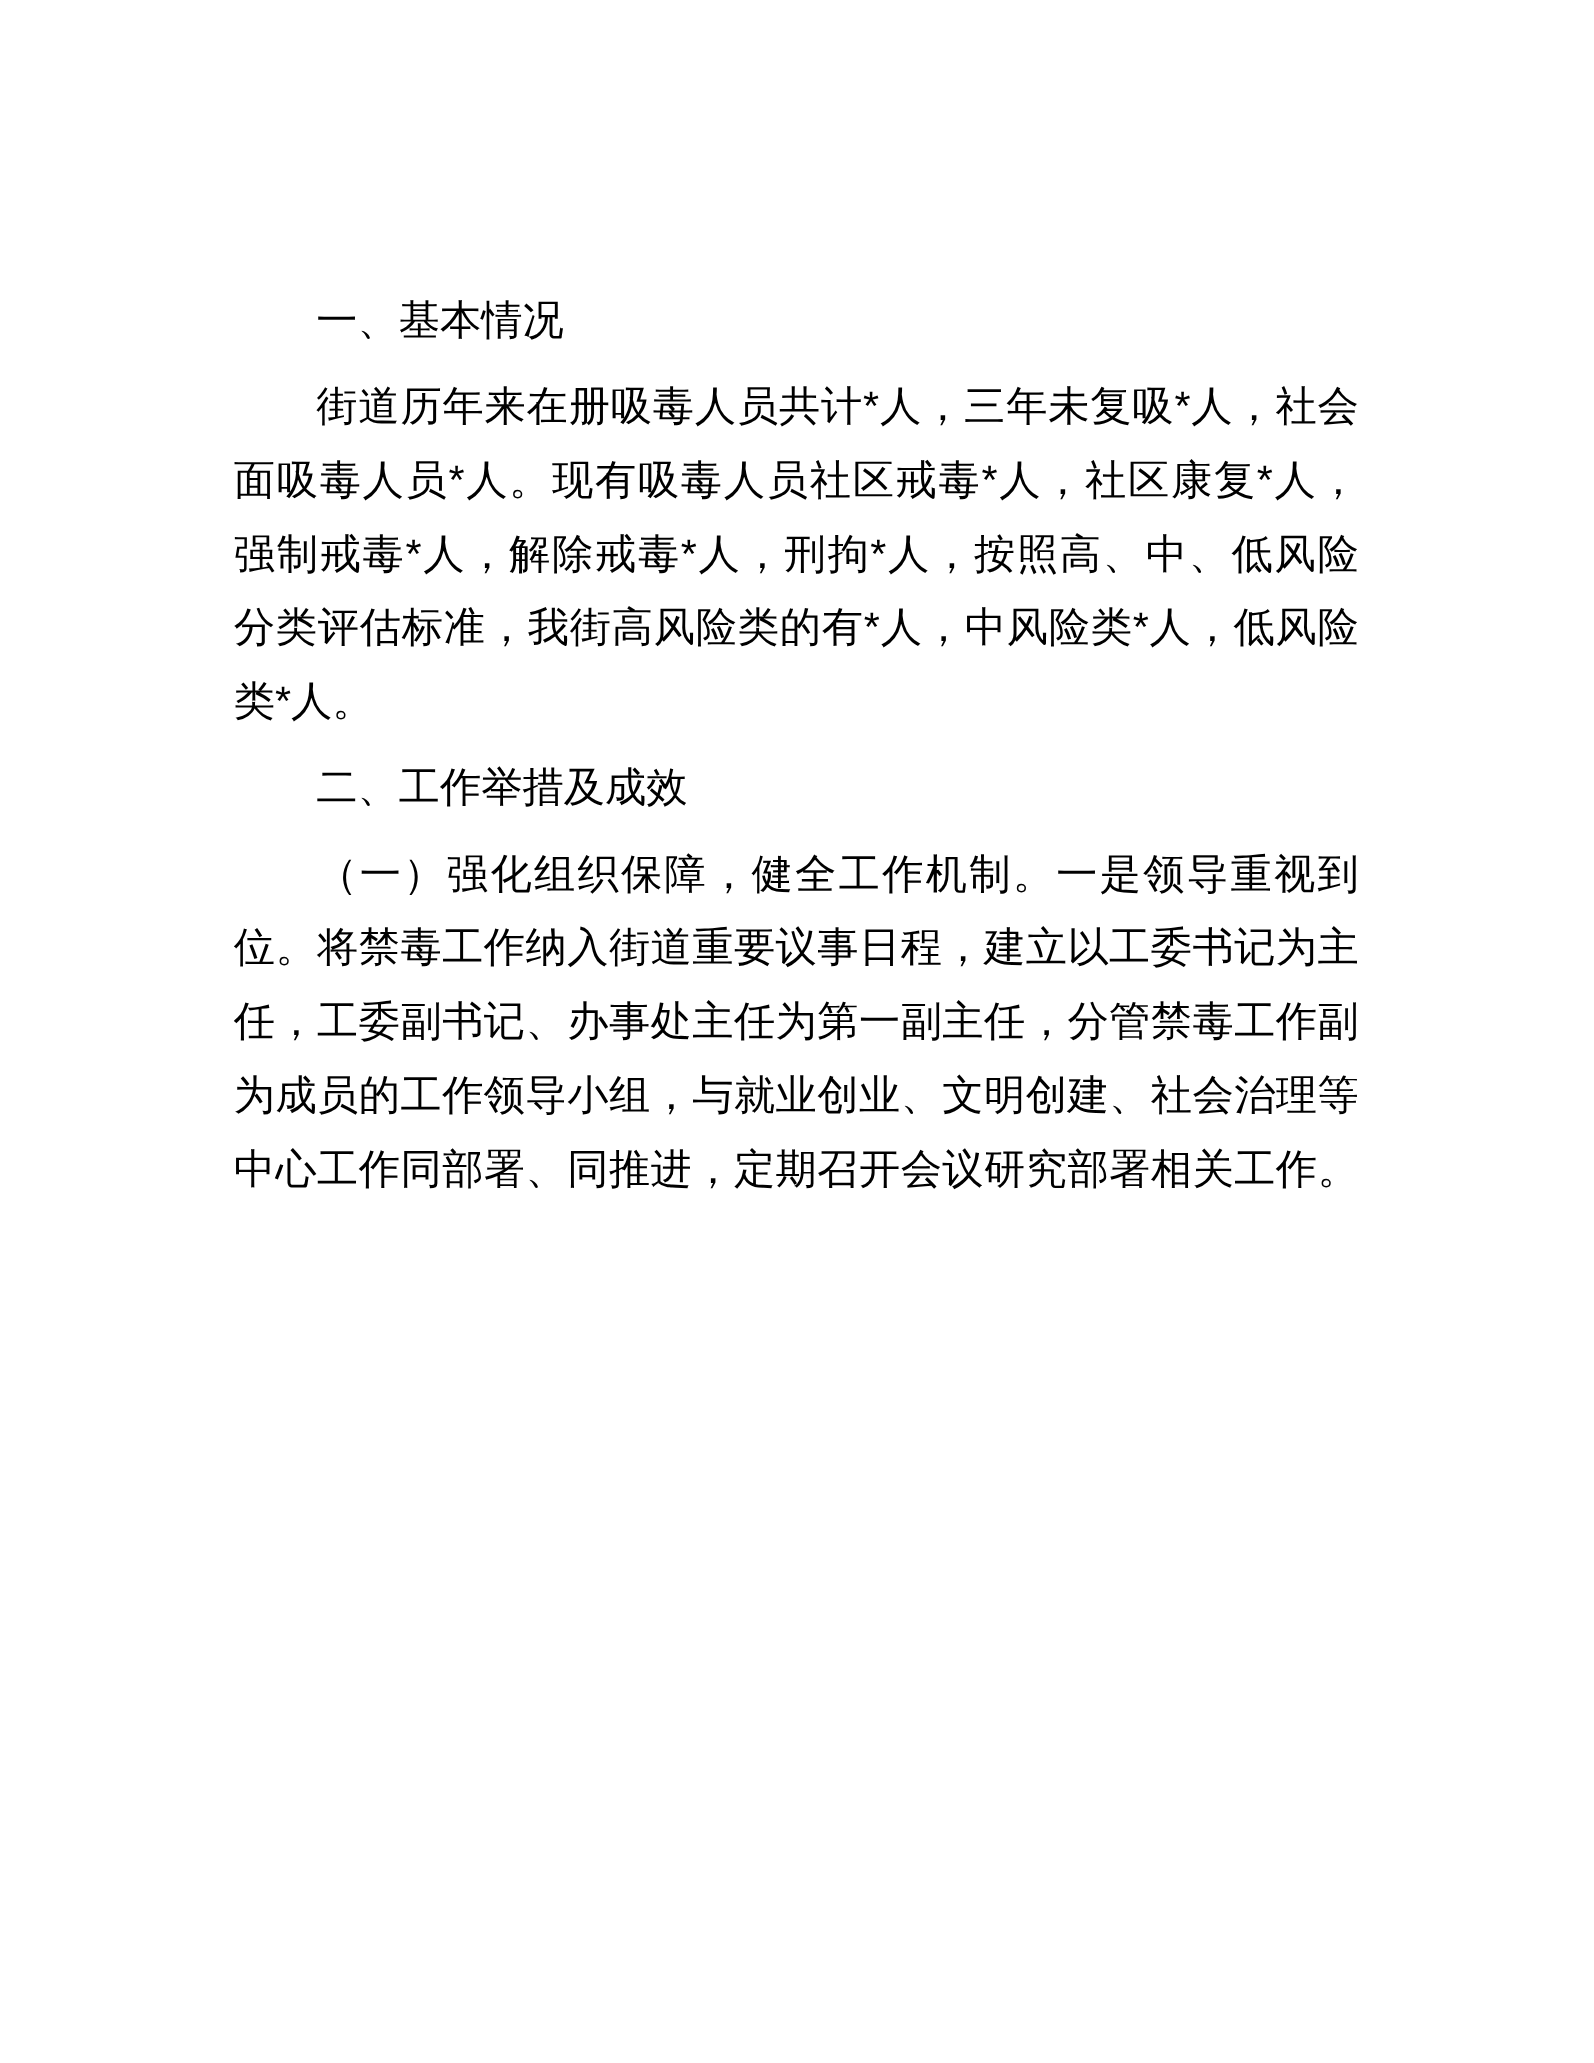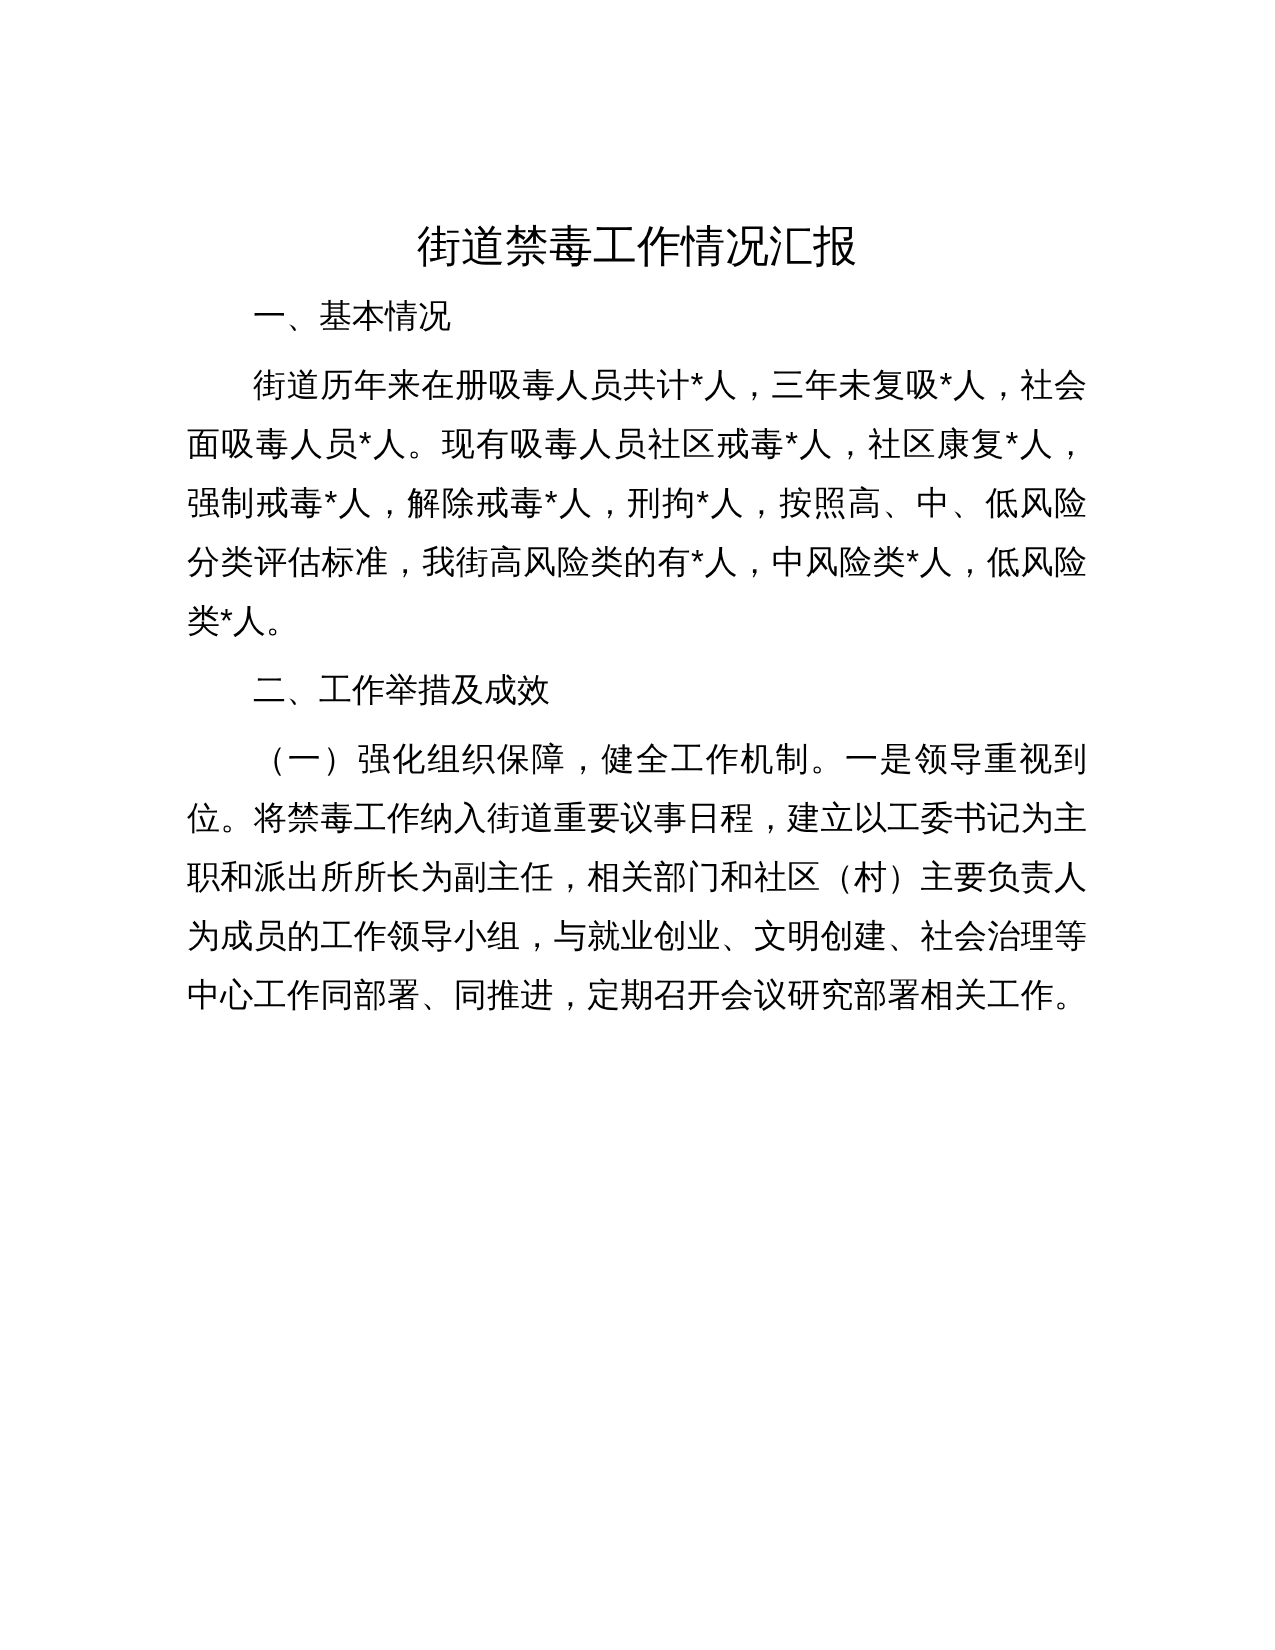--- a/index.html
+++ b/index.html
@@ -54,21 +54,20 @@
   .heading .line {
     text-align: right;
     text-align-last: left;
   }
 </style>
 </head>
 <body>
 
 <div class="page">
   <div class="content">
-    <h1 class="doc-title">街道禁毒工作情况汇报</h1>
 
 
     <div class="block heading">
         <div class="line first last">一、基本情况</div>
       </div>
 
     <div class="block paragraph">
         <div class="line first">街道历年来在册吸毒人员共计*人，三年未复吸*人，社会</div>
         <div class="line">面吸毒人员*人。现有吸毒人员社区戒毒*人，社区康复*人，</div>
         <div class="line">强制戒毒*人，解除戒毒*人，刑拘*人，按照高、中、低风险</div>
@@ -76,18 +75,18 @@
         <div class="line last">类*人。</div>
       </div>
 
     <div class="block heading">
         <div class="line first last">二、工作举措及成效</div>
       </div>
 
     <div class="block paragraph">
         <div class="line first">（一）强化组织保障，健全工作机制。一是领导重视到</div>
         <div class="line">位。将禁毒工作纳入街道重要议事日程，建立以工委书记为主</div>
-        <div class="line">职和派出所所长为副主任，相关部门和社区（村）主要负责人</div>
+        <div class="line">任，工委副书记、办事处主任为第一副主任，分管禁毒工作副</div>
         <div class="line">为成员的工作领导小组，与就业创业、文明创建、社会治理等</div>
         <div class="line">中心工作同部署、同推进，定期召开会议研究部署相关工作。</div>
       </div>
   </div>
 </div>
 
 </body></html>

